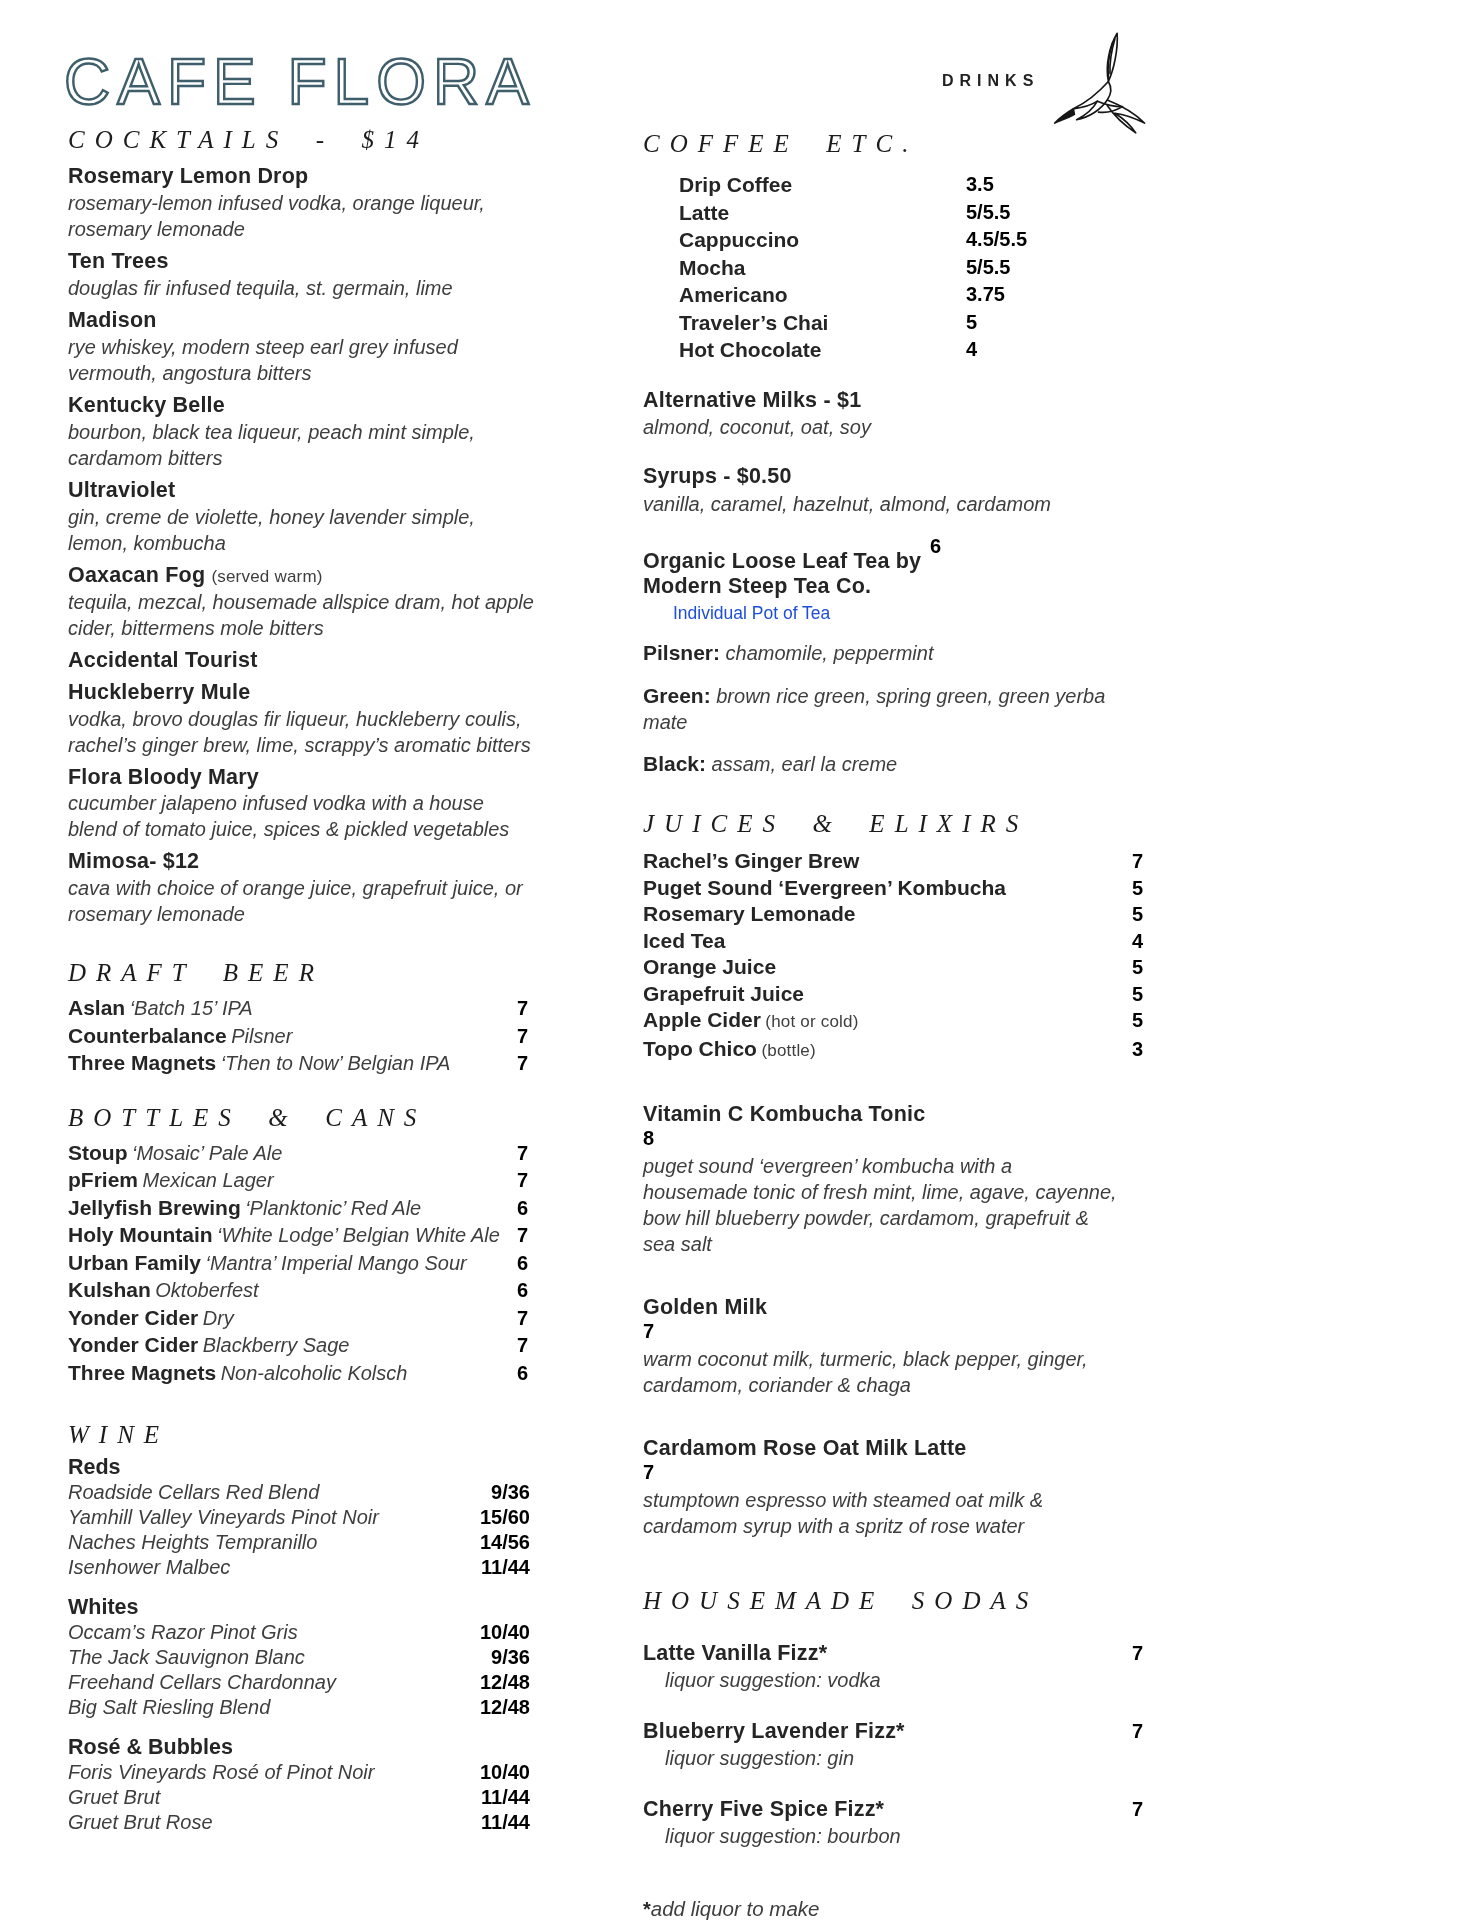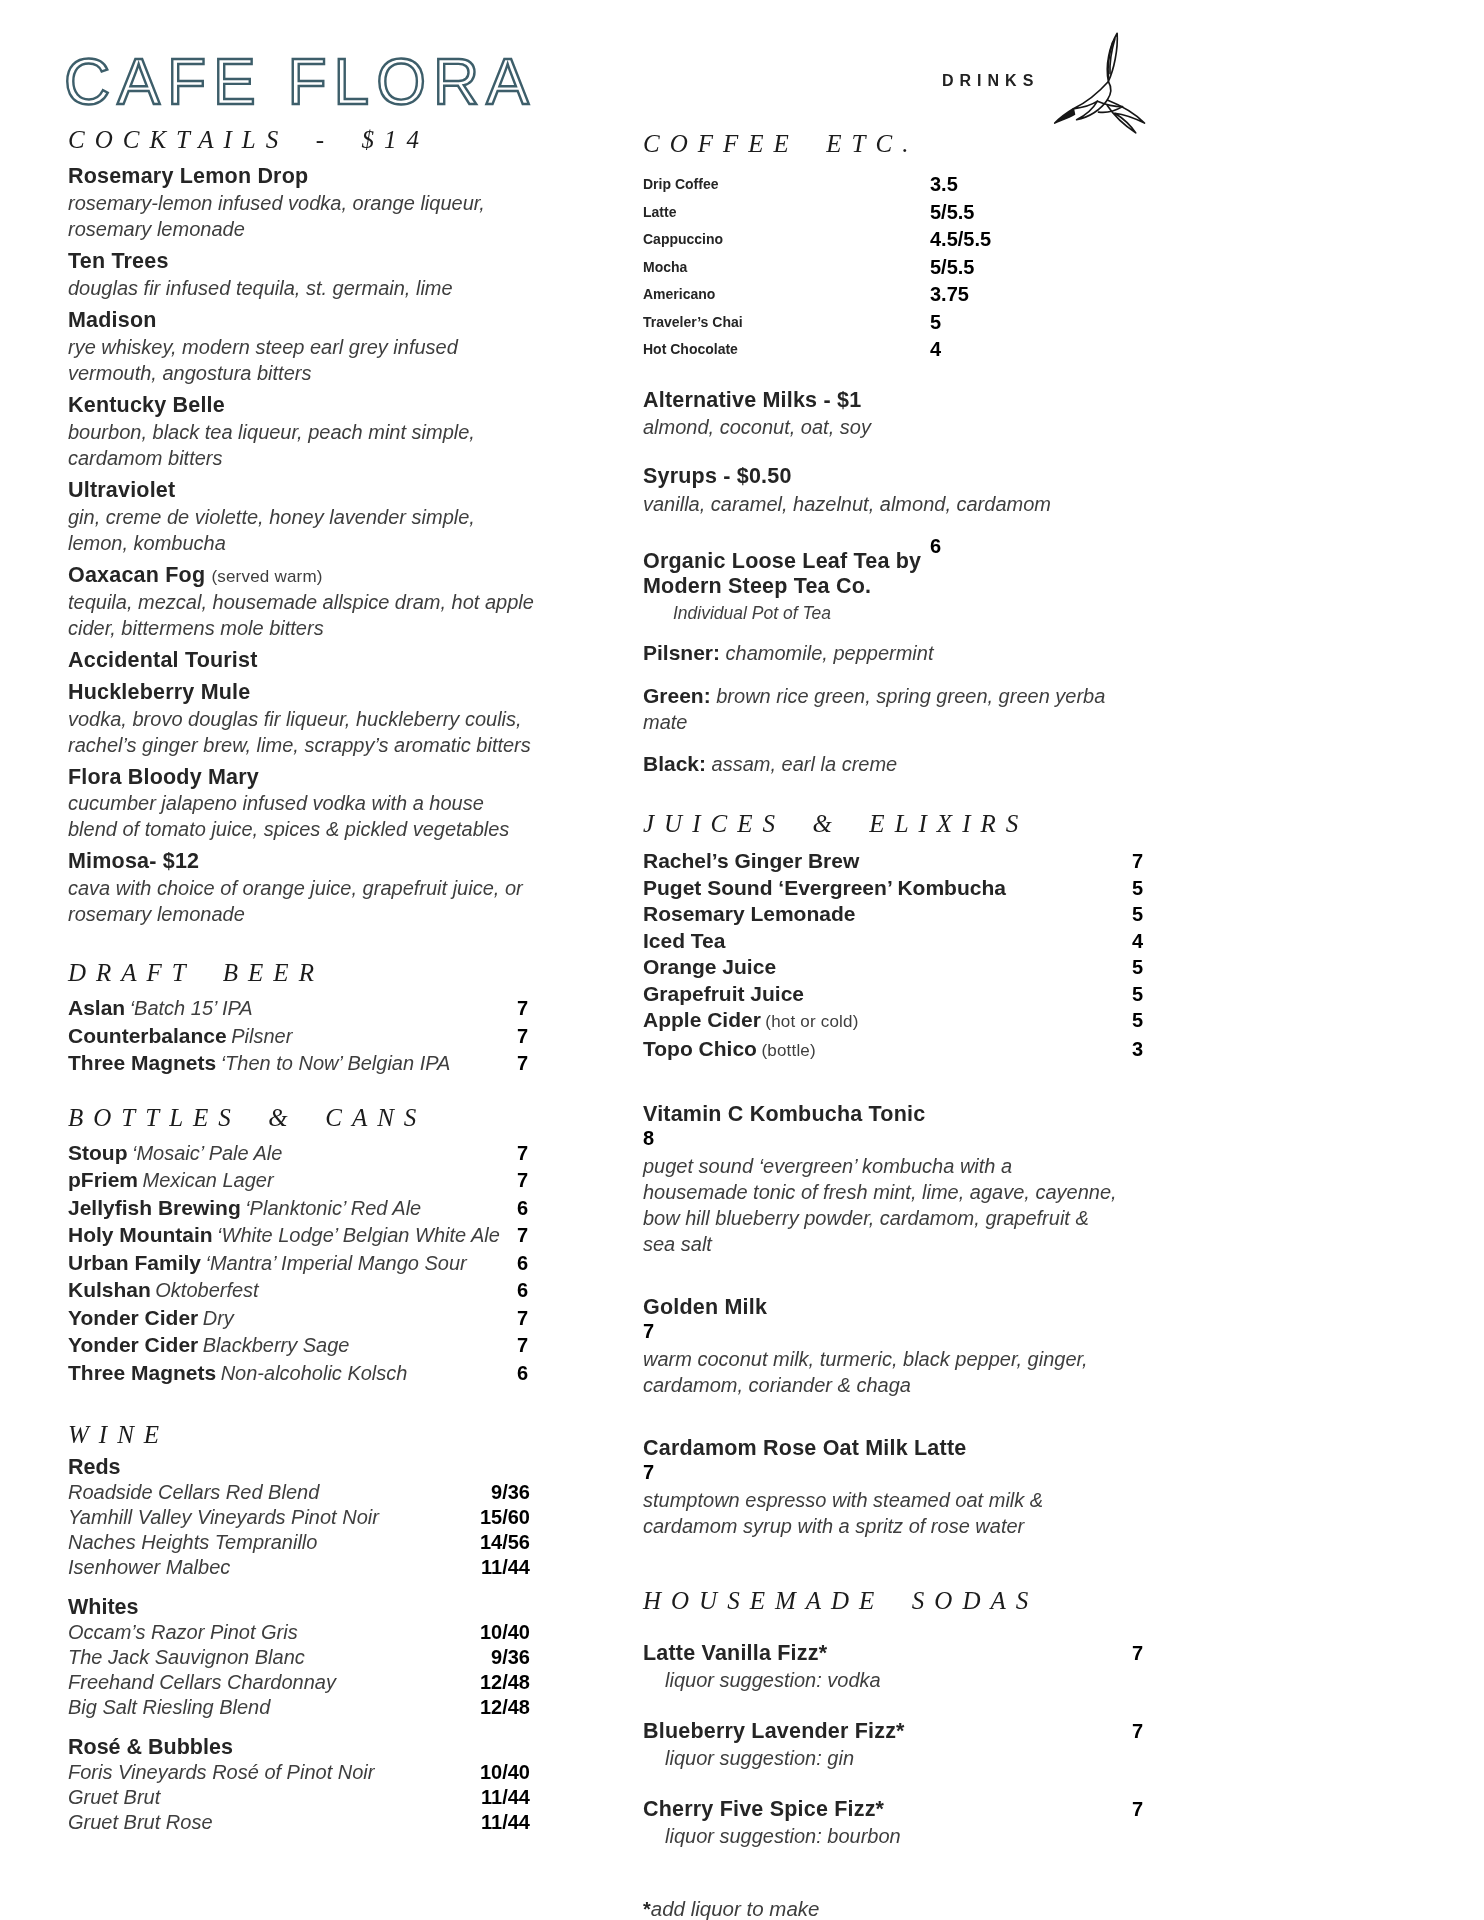--- a/index.html
+++ b/index.html
@@ -43,28 +43,28 @@
   
   .wine-section { margin-top:34px; }
   .wine-group-label { font-weight:700; font-size:21.5px; color:#252525; margin-top:15px; }
   .wine-group-label.first { margin-top:6px; }
   .wine-row { width:462px; line-height:25px; }
   .wine-name { font-style:italic; font-size:20px; color:#3e3e3e; }
 
   
   .coffee-list { margin-top:13px; }
   .coffee-row { display:flex; line-height:27.5px; }
-  .coffee-name { width:287px; font-weight:700; font-size:14px; color:#252525; }
+  .coffee-name { width:287px; font-weight:700; font-size:21px; color:#252525;margin-left:36px; }
   .addon { margin-top:24px; }
   .addon .desc { margin-top:2px; }
 
   
   .tea-block { margin-top:32px; position:relative; }
   .tea-price { position:absolute; left:287px; top:-14px; }
-  .tea-note { font-style:italic; font-size:17.5px; color:#404040; margin:4px 0 13px 30px; }
+  .tea-note { font-size:17.5px; color:#1d4ed8; margin:4px 0 13px 30px; }
   .tea-variety { margin-top:15px; max-width:490px; }
   .tea-label { font-weight:700; font-size:21px; color:#252525; font-style:normal; }
 
   
   .juices-head { margin-top:33px; }
   .juice-list { margin-top:10px; }
   .juice-row { width:500px; line-height:26.5px; }
   .juice-name { font-weight:700; font-size:21px; color:#252525; }
 
   .special { margin-top:38px; }

